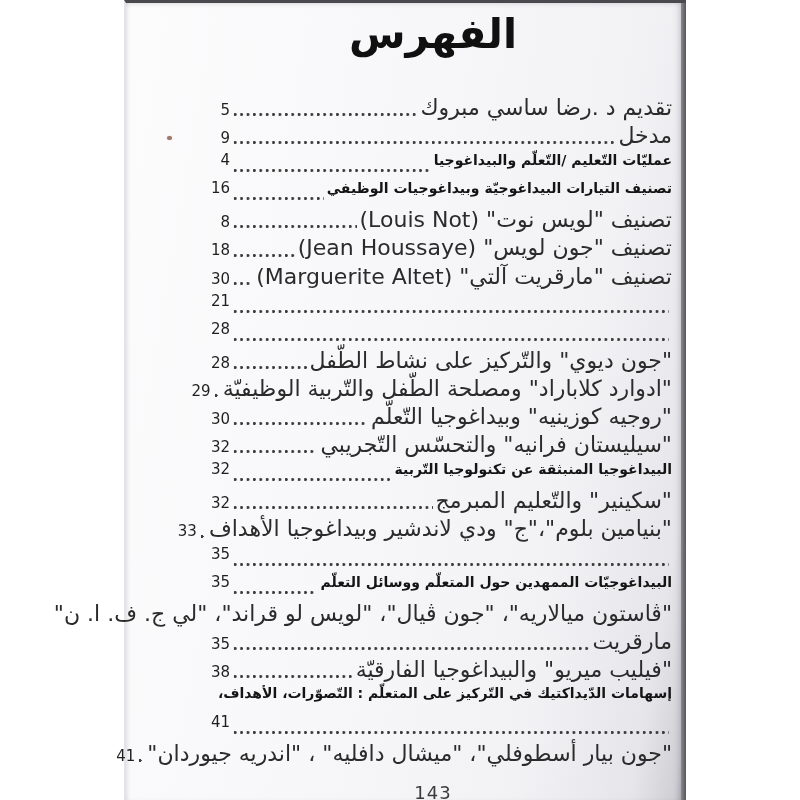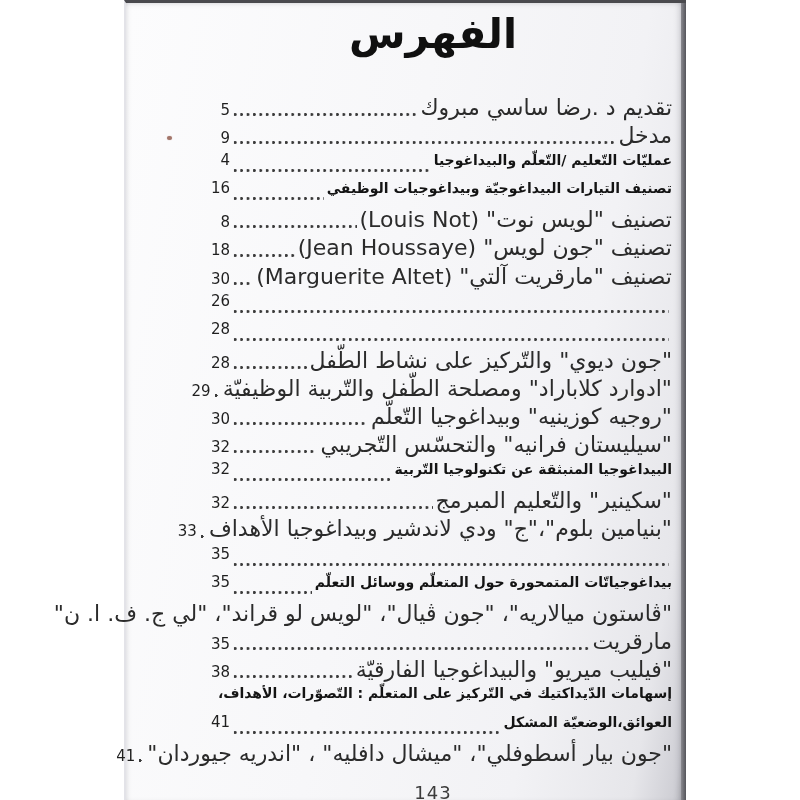--- a/index.html
+++ b/index.html
@@ -101,21 +101,21 @@
           <span class="leader"></span>
           <span class="toc-num">18</span>
         </div>
         <div class="toc-row">
           <span class="toc-label">تصنيف "مارقريت آلتي" (Marguerite Altet)</span>
           <span class="leader"></span>
           <span class="toc-num">30</span>
         </div>
         <div class="toc-row bold">
           <span class="leader"></span>
-          <span class="toc-num">26</span>
+          <span class="toc-num">21</span>
         </div>
         <div class="toc-row bold">
           <span class="leader"></span>
           <span class="toc-num">28</span>
         </div>
         <div class="toc-row">
           <span class="toc-label">"جون ديوي" والتّركيز على نشاط الطّفل</span>
           <span class="leader"></span>
           <span class="toc-num">28</span>
         </div>
@@ -147,42 +147,41 @@
         <div class="toc-row">
           <span class="toc-label">"بنيامين بلوم"،"ج" ودي لاندشير وبيداغوجيا الأهداف</span>
           <span class="leader"></span>
           <span class="toc-num">33</span>
         </div>
         <div class="toc-row bold">
           <span class="leader"></span>
           <span class="toc-num">35</span>
         </div>
         <div class="toc-row bold">
-          <span class="toc-label">بيداغوجياتّات المتمحورة حول المتعلّم ووسائل التعلّم</span>
+          <span class="toc-label">البيداغوجيّات الممهدين حول المتعلّم ووسائل التعلّم</span>
           <span class="leader"></span>
           <span class="toc-num">35</span>
         </div>
         <div class="toc-row">
           <span class="toc-label">"ڤاستون ميالاريه"، "جون ڤيال"، "لويس لو قراند"، "لي ج. ف. ا. ن"</span>
         </div>
         <div class="toc-row">
           <span class="toc-label">مارقريت</span>
           <span class="leader"></span>
           <span class="toc-num">35</span>
         </div>
         <div class="toc-row">
           <span class="toc-label">"فيليب ميريو" والبيداغوجيا الفارقيّة</span>
           <span class="leader"></span>
           <span class="toc-num">38</span>
         </div>
         <div class="toc-row bold">
           <span class="toc-label">إسهامات الدّيداكتيك في التّركيز على المتعلّم : التّصوّرات، الأهداف،</span>
         </div>
         <div class="toc-row bold">
-          <span class="toc-label">العوائق،الوضعيّة المشكل</span>
           <span class="leader"></span>
           <span class="toc-num">41</span>
         </div>
         <div class="toc-row">
           <span class="toc-label">"جون بيار أسطوفلي"، "ميشال دافليه" ، "اندريه جيوردان"</span>
           <span class="leader"></span>
           <span class="toc-num">41</span>
         </div>
       </div>
 

